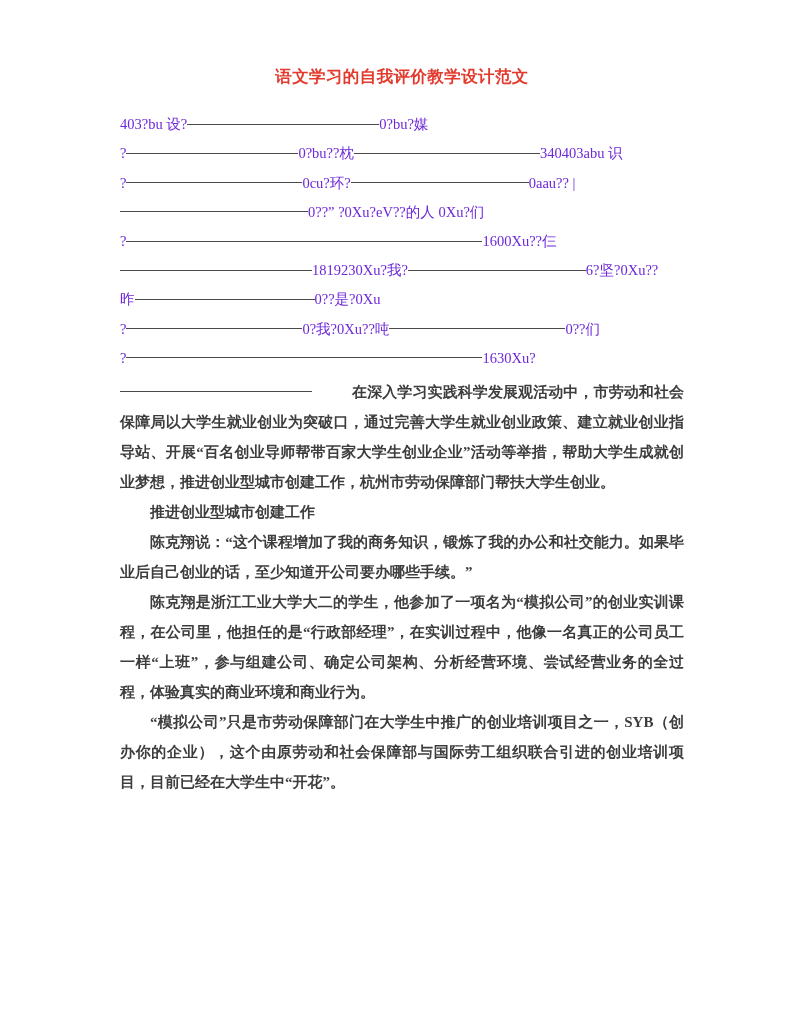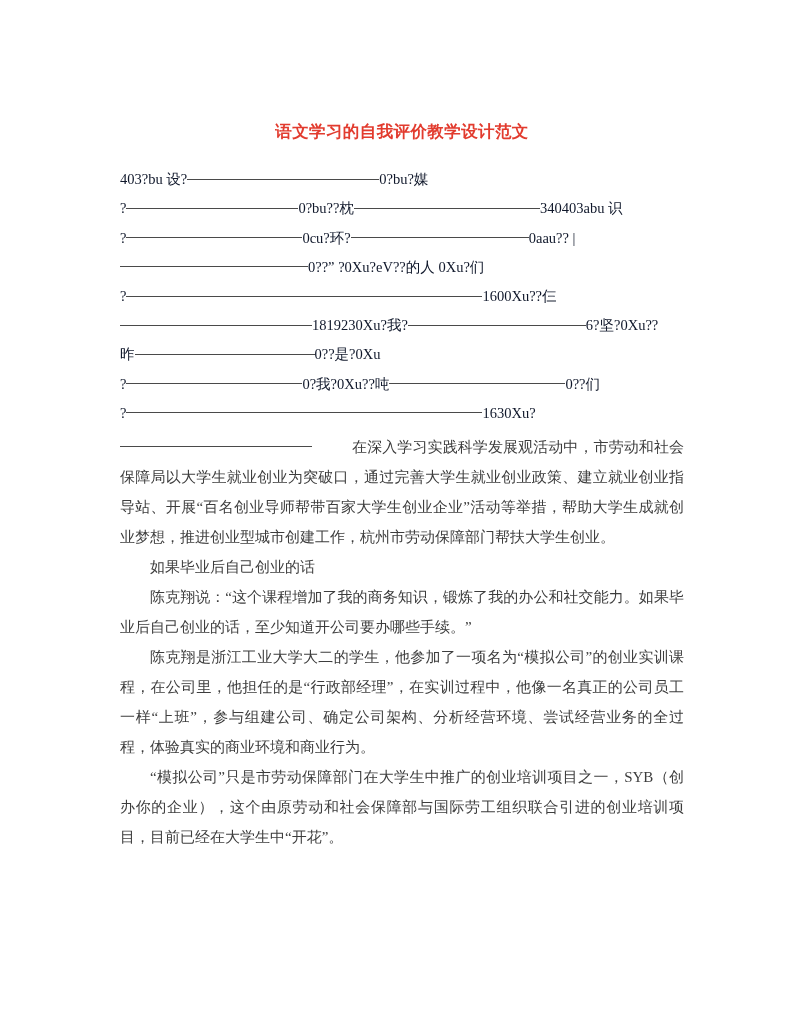--- a/index.html
+++ b/index.html
@@ -17,47 +17,48 @@
     color: #3a3a3a;
   }
   .content {
     position: absolute;
     left: 120px;
     top: 0;
     width: 564px;
   }
   .doc-title {
     margin: 0;
-    padding-top: 120px;
+    padding-top: 65px;
     text-align: center;
     font-size: 16.5px;
     font-weight: bold;
     color: #e23b2e;
     letter-spacing: 0.4px;
     line-height: 1.4;
   }
   .garbled-block {
     margin-top: 22px;
   }
   .gline {
     font-size: 14.5px;
     line-height: 29.2px;
-    color: #0f172a;
+    color: #6d28d9;
     white-space: nowrap;
     letter-spacing: 0px;
   }
   .gline .rule {
     display: inline-block;
     vertical-align: 0.30em;
     height: 0;
     border-top: 1.4px solid #4a4a4a;
     margin: 0 0px;
   }
   .body-block {
     margin-top: 4px;
+    font-weight: bold;
   }
   .para {
     margin: 0;
     font-size: 15px;
     line-height: 30px;
     text-align: justify;
     text-justify: inter-ideograph;
     color: #3d3d3d;
   }
   .para.indent {
@@ -92,20 +93,20 @@
         <div class="gline"><span>?</span><span class="rule" style="width: 356px;"></span><span>1600Xu??仨</span></div>
         <div class="gline"><span class="rule" style="width: 192px;"></span><span>1819230Xu?我?</span><span class="rule" style="width: 178px;"></span><span>6?坚?0Xu??</span></div>
         <div class="gline"><span>昨</span><span class="rule" style="width: 180px;"></span><span>0??是?0Xu</span></div>
         <div class="gline"><span>?</span><span class="rule" style="width: 176px;"></span><span>0?我?0Xu??吨</span><span class="rule" style="width: 176px;"></span><span>0??们</span></div>
         <div class="gline"><span>?</span><span class="rule" style="width: 356px;"></span><span>1630Xu?</span></div>
       </div>
 
     <div class="body-block">
 
     <p class="para"><span class="lead-rule" style="width: 192px;"></span><span class="lead-gap"></span><span>在深入学习实践科学发展观活动中，市劳动和社会保障局以大学生就业创业为突破口，通过完善大学生就业创业政策、建立就业创业指导站、开展“百名创业导师帮带百家大学生创业企业”活动等举措，帮助大学生成就创业梦想，推进创业型城市创建工作，杭州市劳动保障部门帮扶大学生创业。</span></p>
-        <p class="para indent"><span>如果毕业后自己创业的话</span></p>
+        <p class="para indent"><span>推进创业型城市创建工作</span></p>
         <p class="para indent"><span>陈克翔说：“这个课程增加了我的商务知识，锻炼了我的办公和社交能力。如果毕业后自己创业的话，至少知道开公司要办哪些手续。”</span></p>
         <p class="para indent"><span>陈克翔是浙江工业大学大二的学生，他参加了一项名为“模拟公司”的创业实训课程，在公司里，他担任的是“行政部经理”，在实训过程中，他像一名真正的公司员工一样“上班”，参与组建公司、确定公司架构、分析经营环境、尝试经营业务的全过程，体验真实的商业环境和商业行为。</span></p>
         <p class="para indent"><span>“模拟公司”只是市劳动保障部门在大学生中推广的创业培训项目之一，SYB（创办你的企业），这个由原劳动和社会保障部与国际劳工组织联合引进的创业培训项目，目前已经在大学生中“开花”。</span></p>
       </div>
 
   </div>
 </div>
 
 </body></html>

